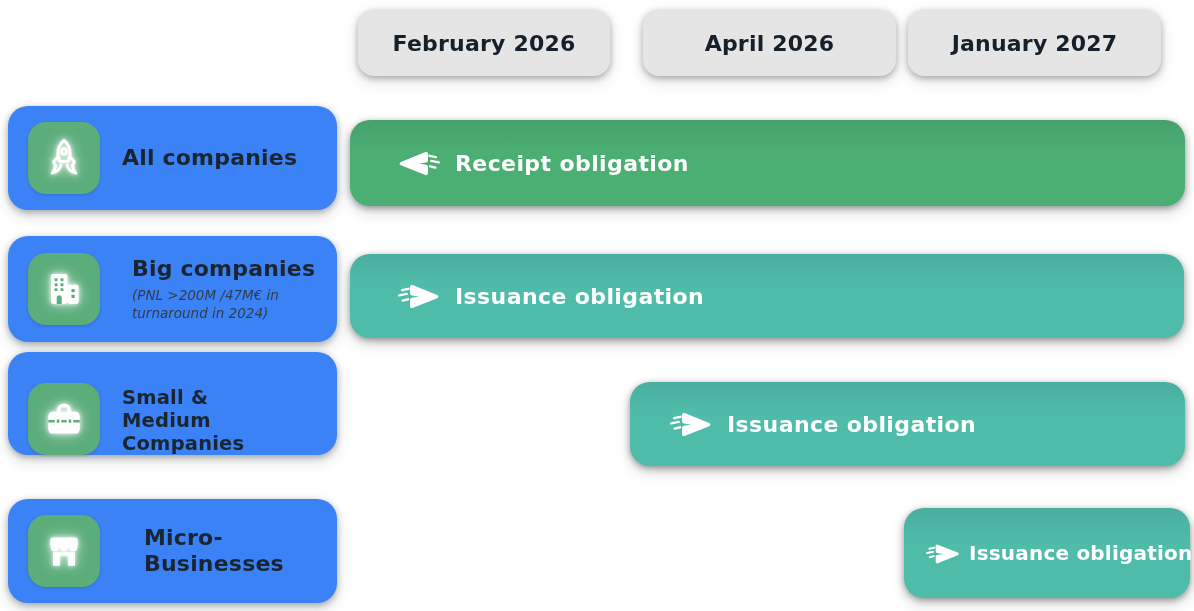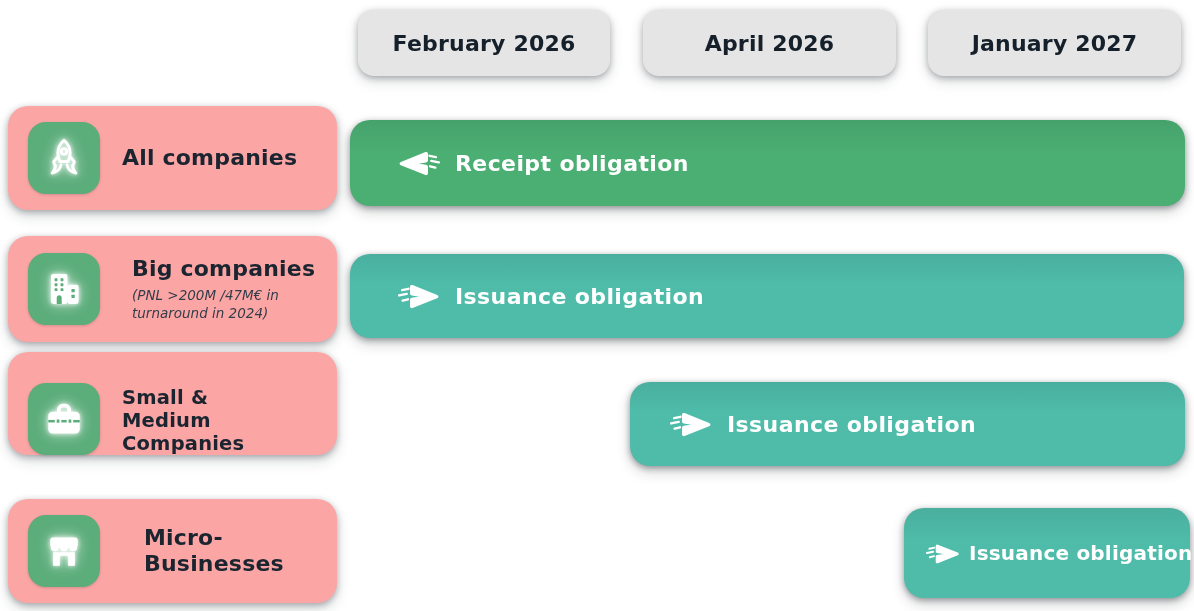--- a/index.html
+++ b/index.html
@@ -9,24 +9,24 @@
   }
   
   .pill{
     position:absolute;top:10px;height:66px;border-radius:16px;background:#e5e5e5;
     display:flex;align-items:center;justify-content:center;
     font-size:22px;font-weight:700;color:#15202b;letter-spacing:.2px;
     box-shadow:0 2px 6px rgba(20,28,38,.30),0 5px 14px rgba(20,28,38,.16);
   }
   .pill1{left:358px;width:252px;}
   .pill2{left:643px;width:253px;}
-  .pill3{left:928px;width:253px;}
+  .pill3{left:908px;width:253px;}
   
   .card{
-    position:absolute;left:8px;width:329px;border-radius:20px;background:#fca5a5;
+    position:absolute;left:8px;width:329px;border-radius:20px;background:#3b82f6;
     display:flex;align-items:center;gap:22px;padding-left:20px;box-sizing:border-box;
     box-shadow:0 2px 6px rgba(20,28,38,.30),0 6px 14px rgba(20,28,38,.16);
   }
   .card1{top:106px;height:104px;}
   .card2{top:236px;height:106px;justify-content:space-between;}
   .card3{top:352px;height:103px;align-items:flex-end;}
   .card4{top:499px;height:104px;gap:44px;}
   .tile{
     width:72px;height:72px;border-radius:18px;flex:0 0 auto;
     display:flex;align-items:center;justify-content:center;

